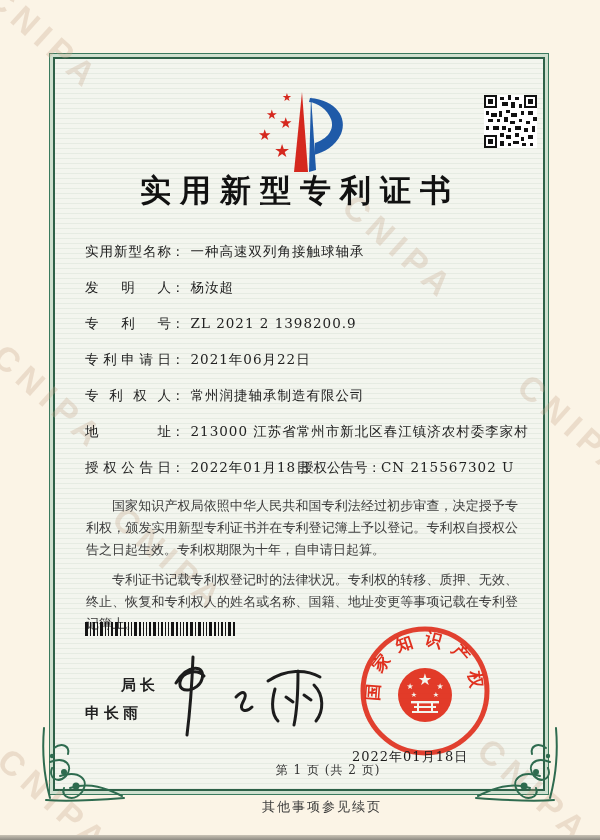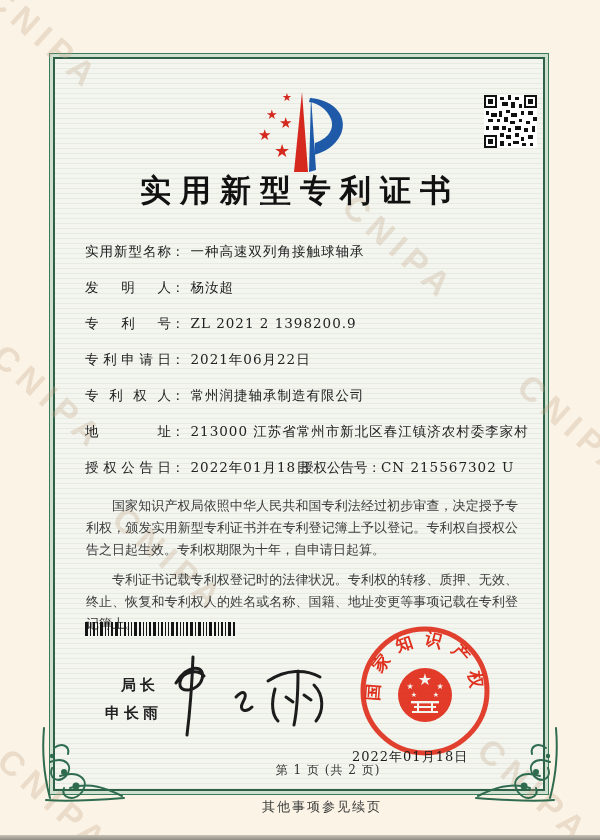--- a/index.html
+++ b/index.html
@@ -42,21 +42,21 @@
   .fpair2{position:absolute;left:215px;top:0;text-align:center;}
 
   #paras{left:78px;top:487px;width:448px;font-size:13px;line-height:22px;color:#3c3c3c;}
   #paras p{margin:8px;text-indent:2em;text-align:justify;}
 
   #barcode{left:85px;top:622px;width:152px;height:14px;}
 
   #signer-title{left:93px;top:676px;font-family:"Liberation Sans",sans-serif;font-weight:600;
                 font-size:15px;letter-spacing:4px;color:#222;margin-left:28px;}
   #signer-name{left:85px;top:704px;font-family:"Liberation Sans",sans-serif;font-weight:600;
-               font-size:15px;letter-spacing:4px;color:#222;margin-left:20px;}
+               font-size:15px;letter-spacing:4px;color:#222;}
   #signature{left:148px;top:645px;width:200px;height:100px;z-index:5;}
 
   #seal{left:357px;top:623px;width:136px;height:136px;z-index:4;}
   #seal-date{left:352px;top:748px;width:150px;font-size:13px;color:#1d1d1d;letter-spacing:1px;z-index:6;}
 
   #page-num{left:0;top:762px;width:600px;text-align:center;font-size:12px;color:#333;letter-spacing:1px;margin-left:28px;}
   #footer-note{left:0;top:798px;width:600px;text-align:center;font-size:13px;color:#3a3a3a;letter-spacing:2px;margin-left:22px;}
 
   #bottom-edge{position:absolute;left:0;bottom:0;width:600px;height:5px;
                background:linear-gradient(0deg,#8e8b83,#c9c3b6);z-index:7;}

